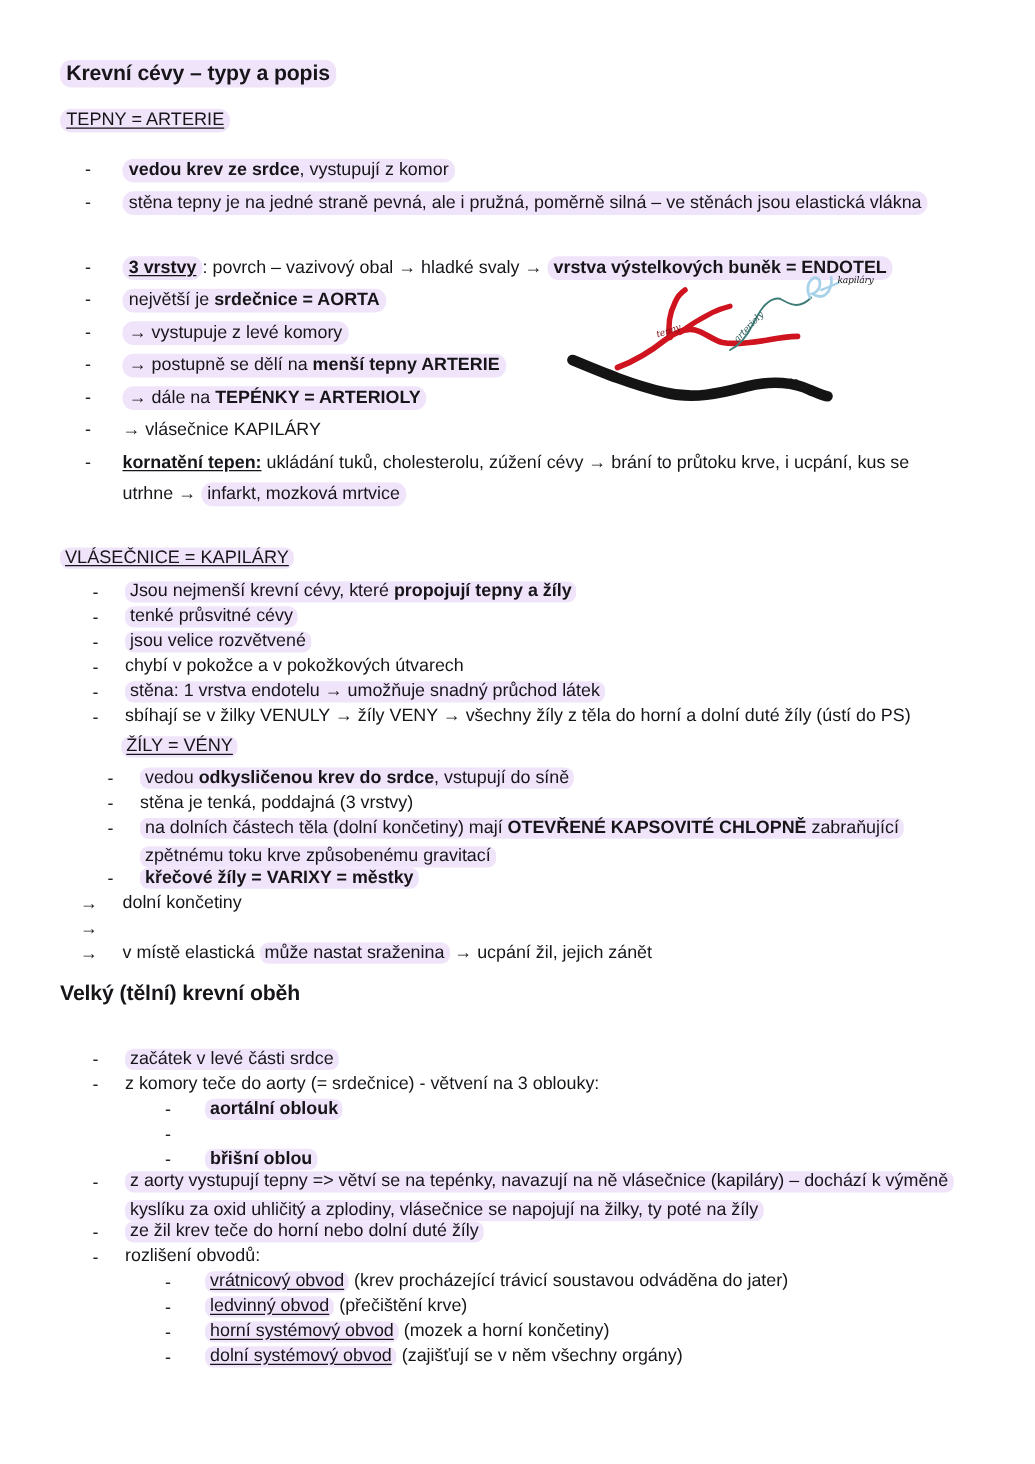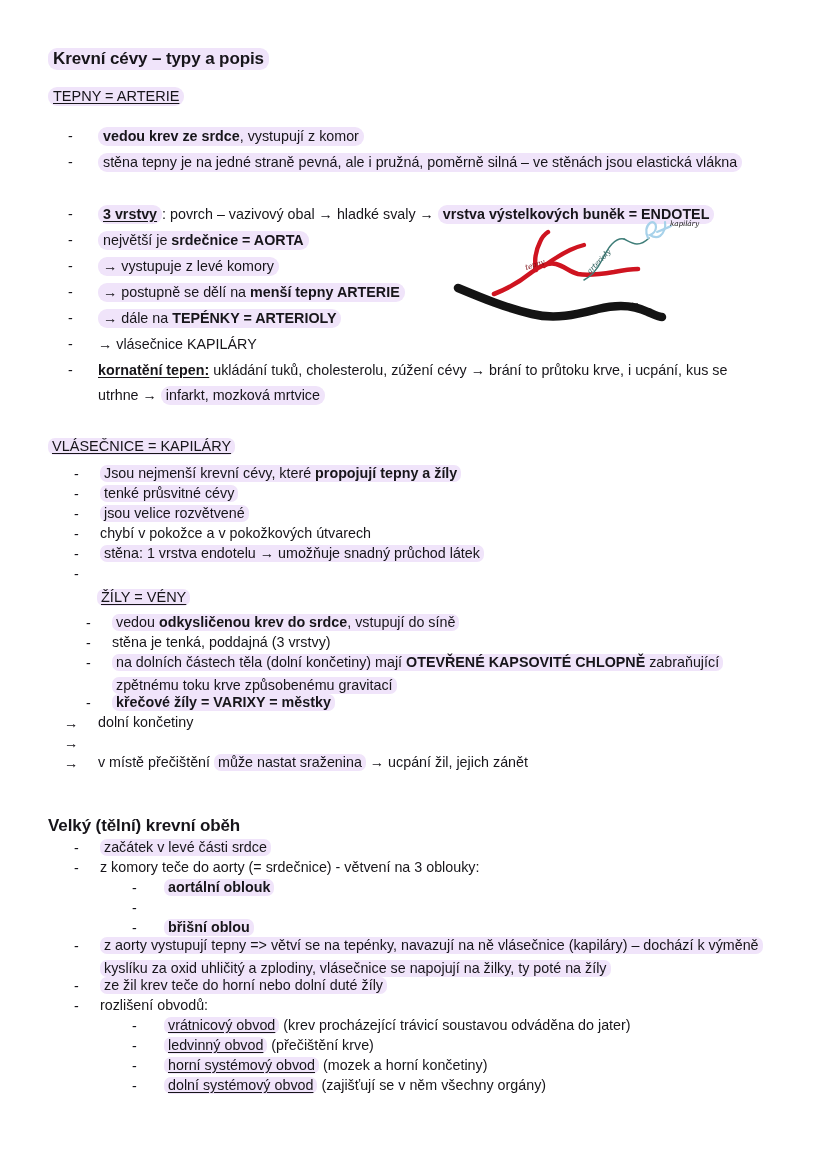--- a/index.html
+++ b/index.html
@@ -206,20 +206,21 @@
   <div class="row lvl2" style="top:522px; width:700px;">
     <span class="mark">-</span>
     <span class="txt tight"><span>chybí v pokožce a v pokožkových útvarech</span></span>
   </div>
   <div class="row lvl2" style="top:542px; width:700px;">
     <span class="mark">-</span>
     <span class="txt tight"><span class="hl-tight">stěna: 1 vrstva endotelu → umožňuje snadný průchod látek</span></span>
   </div>
   <div class="row lvl2" style="top:562px; width:740px;">
     <span class="mark">-</span>
+    <span class="txt tight"><span>sbíhají se v žilky VENULY → žíly VENY → všechny žíly z těla do horní a dolní duté žíly (ústí do PS)</span></span>
   </div>
 
   <div class="sec-head2" style="top:589px">
     <span class="hl-tight u">ŽÍLY = VÉNY</span>
   </div>
 
   <div class="row lvl3" style="top:611px; left:86px; width:680px;">
     <span class="mark" style="width:26px">-</span>
     <span class="txt tight"><span class="hl-tight"><span>vedou </span><b>odkysličenou krev do srdce</b><span>, vstupují do síně</span></span></span>
   </div>
@@ -238,24 +239,24 @@
 
   <div class="row arrowrow" style="top:711px; width:680px;">
     <span class="mark">→</span>
     <span class="txt tight"><span>dolní končetiny</span></span>
   </div>
   <div class="row arrowrow" style="top:731px; width:680px;">
     <span class="mark">→</span>
   </div>
   <div class="row arrowrow" style="top:751px; width:680px;">
     <span class="mark">→</span>
-    <span class="txt tight"><span> v místě přečištění </span><span class="hl-tight">může nastat sraženina</span><span> → ucpání žil, jejich zánět</span></span>
-  </div>
-
-  <div class="doc-title" style="top:816px">
+    <span class="txt tight"><span> v místě elastická </span><span class="hl-tight">může nastat sraženina</span><span> → ucpání žil, jejich zánět</span></span>
+  </div>
+
+  <div class="doc-title" style="top:785px">
     <span>Velký (tělní) krevní oběh</span>
   </div>
 
   <div class="row lvl2" style="top:836px; width:700px;">
     <span class="mark">-</span>
     <span class="txt tight"><span class="hl-tight">začátek v levé části srdce</span></span>
   </div>
   <div class="row lvl2" style="top:856px; width:700px;">
     <span class="mark">-</span>
     <span class="txt tight"><span>z komory teče do aorty (= srdečnice) - větvení na 3 oblouky:</span></span>

